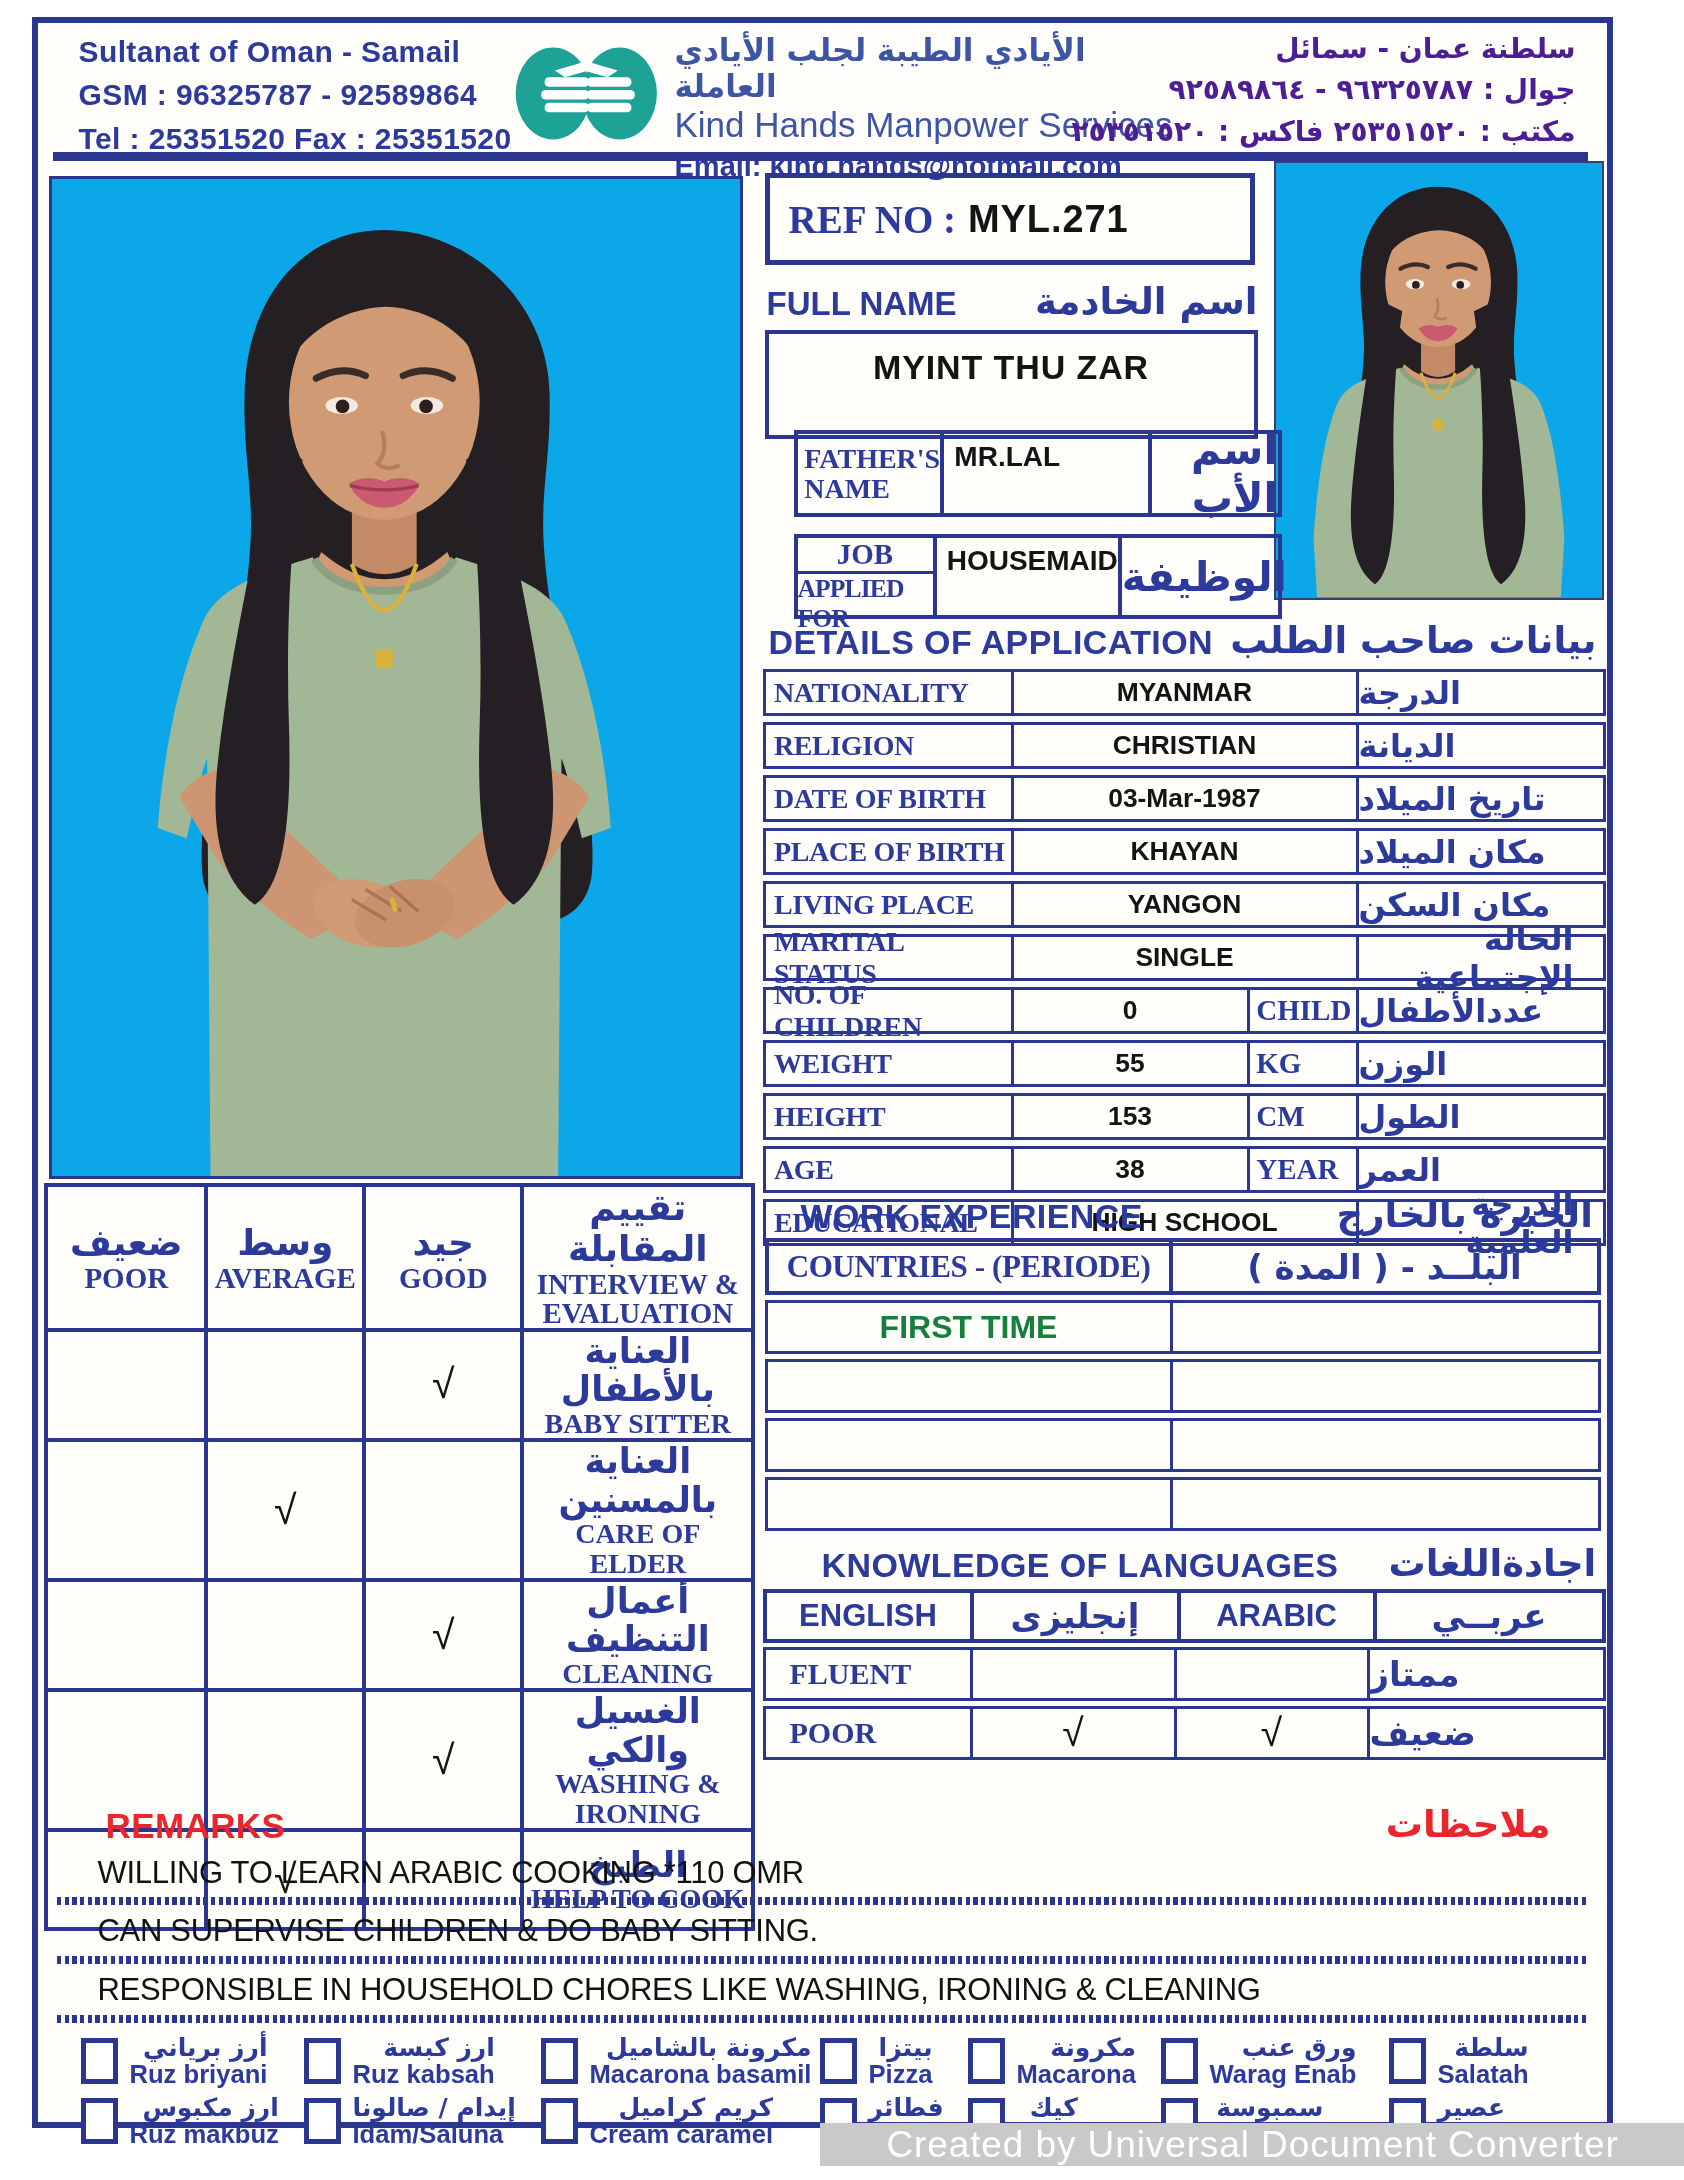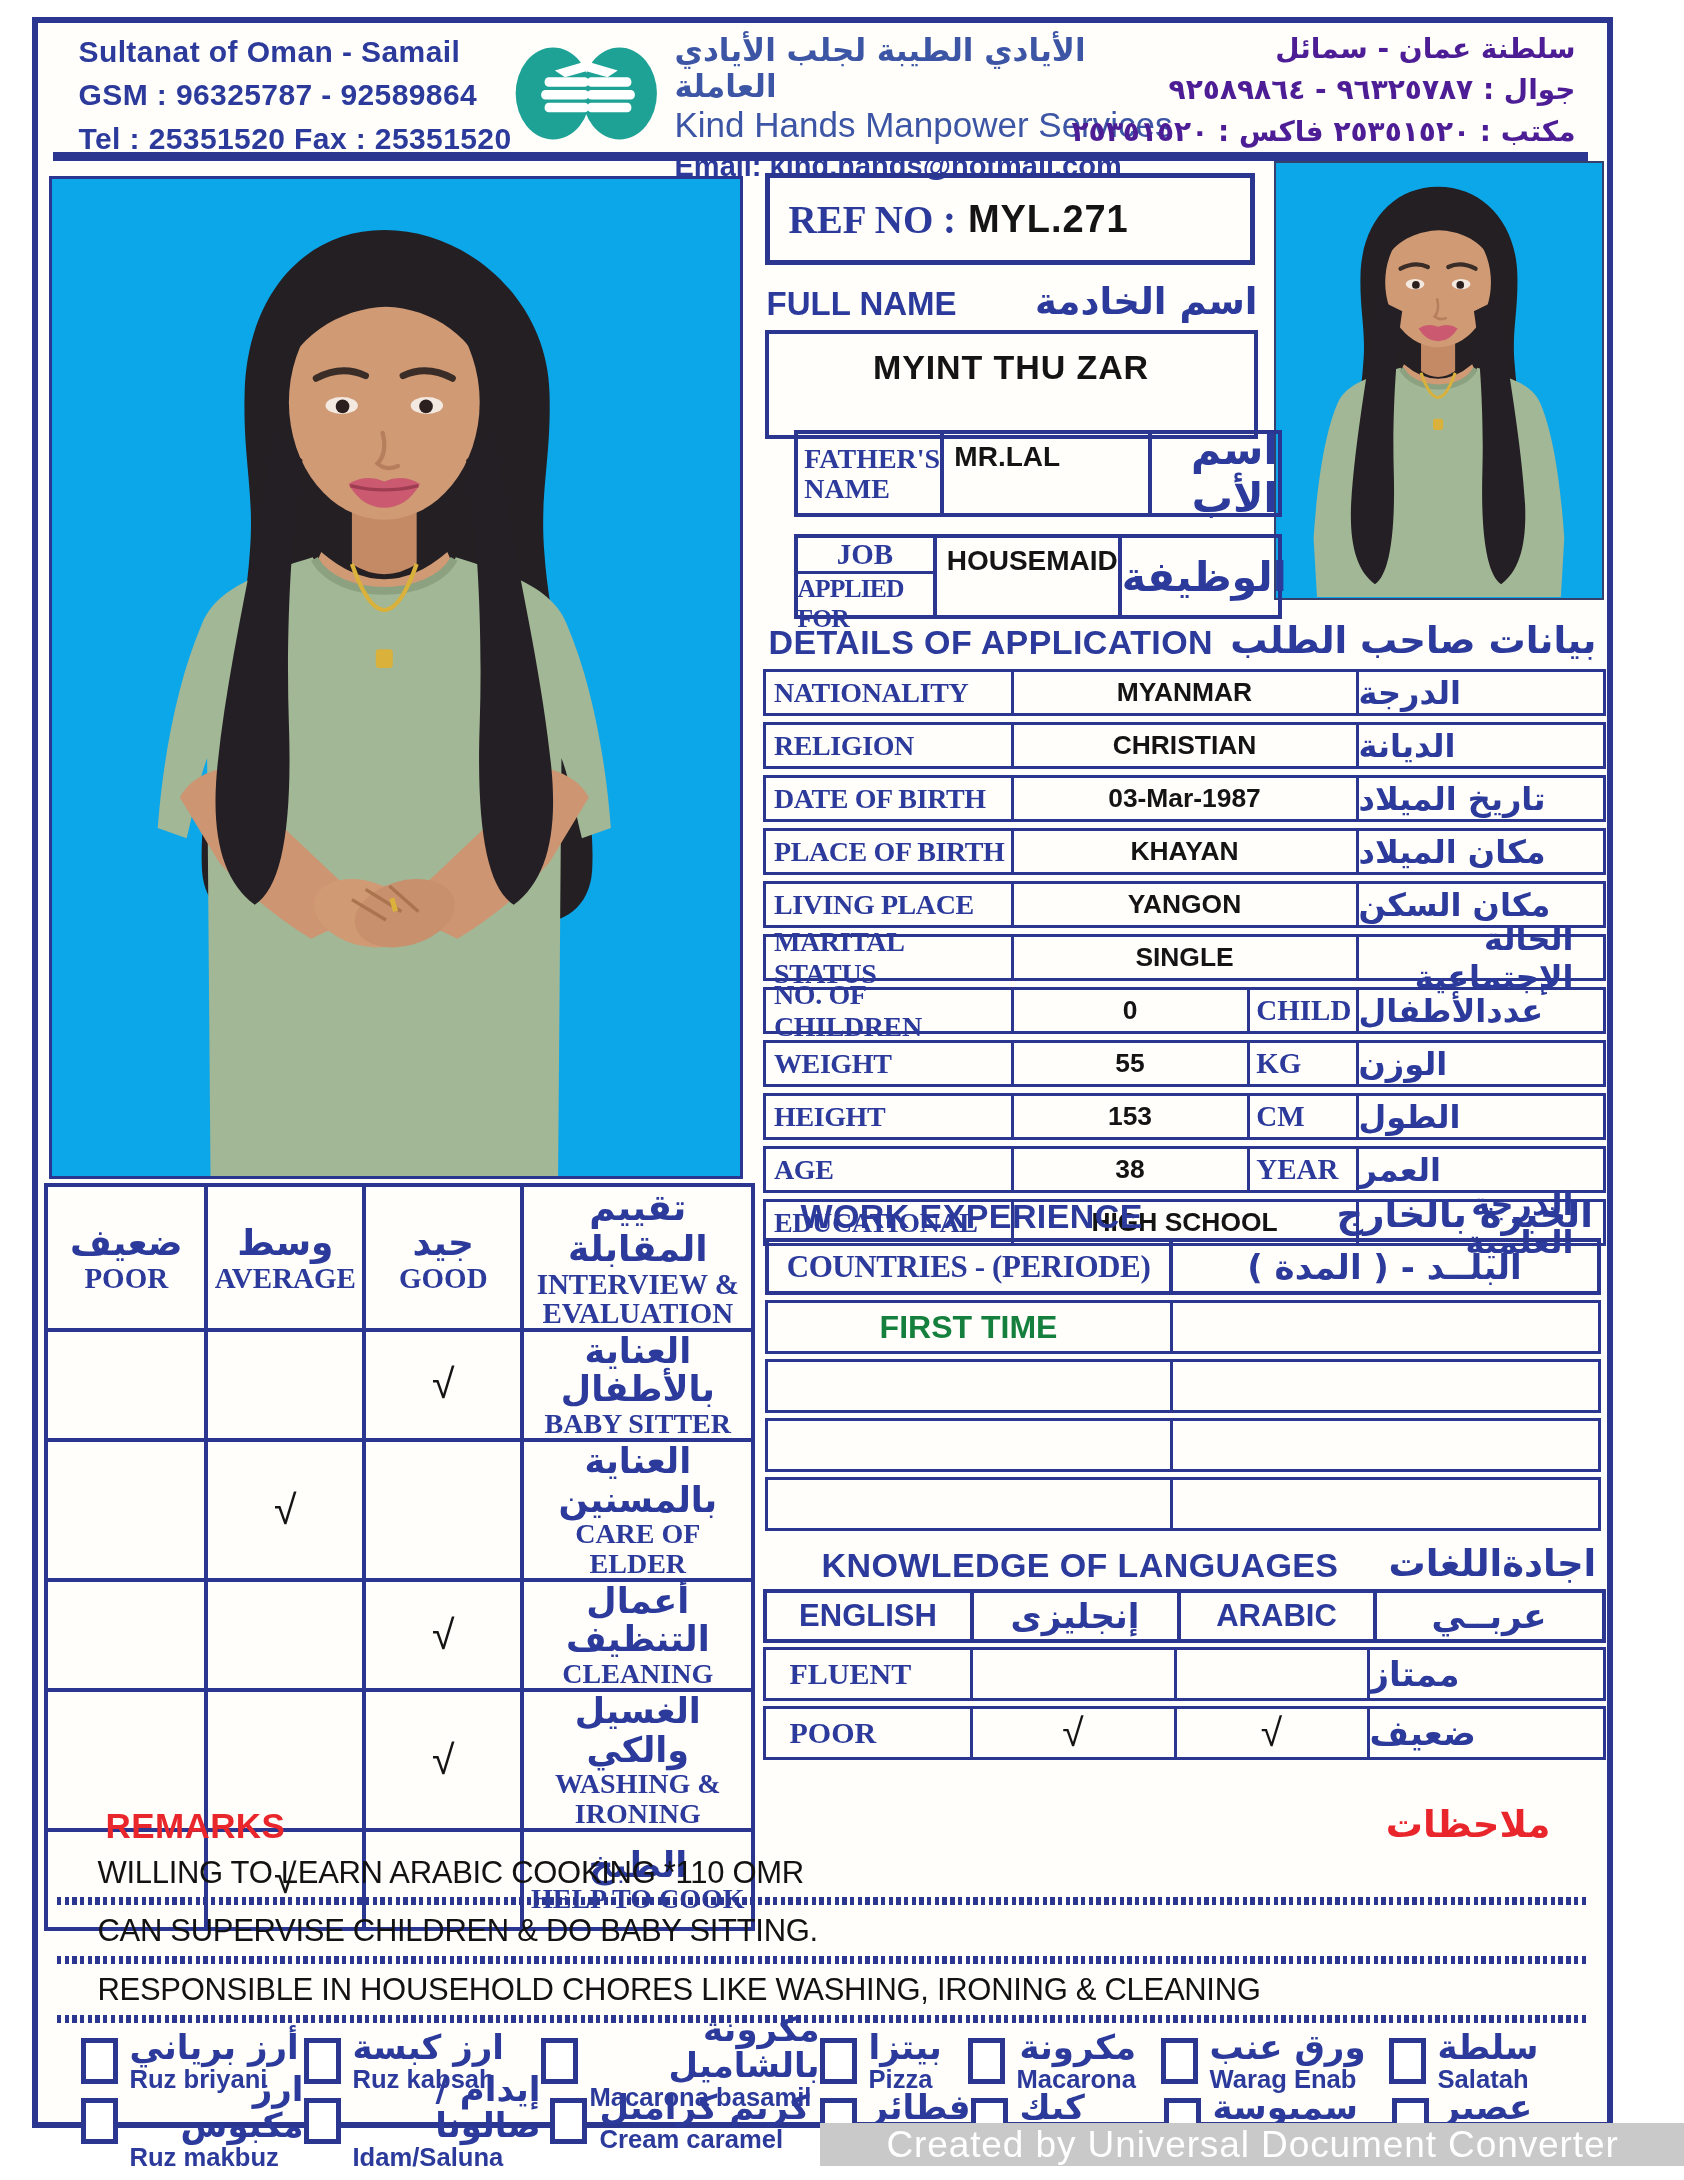--- a/index.html
+++ b/index.html
@@ -125,26 +125,26 @@
       padding:0 37px 0 49px;}
   .remarks-row .en{font-size:35px;font-weight:bold;color:#e8262b;letter-spacing:0.4px;}
   .remarks-row .arx{font-size:37px;font-weight:bold;color:#e8262b;}
   .remark-line{padding:8.5px 0 0 41px;font-size:31px;color:#121212;letter-spacing:-0.3px;}
   .dotline{height:7.7px;margin-top:6.8px;
       background:repeating-linear-gradient(90deg,#2b3691 0 4.3px,transparent 4.3px 7.7px);}
 
   .food-grid{margin-top:8.5px;padding-left:24px;}
   .food-row{display:flex;align-items:center;height:60px;}
   .food-cell{display:flex;align-items:center;}
-  .f1{flex:0 0 223px;} .f2{flex:0 0 237px;} .f3{flex:0 0 279px;justify-content:center;} .f4{flex:0 0 148px;}
+  .f1{flex:0 0 223px;} .f2{flex:0 0 237px;} .f3{flex:0 0 279px;} .f4{flex:0 0 148px;}
   .f5{flex:0 0 193px;} .f6{flex:0 0 228px;} .f7{flex:0 0 182px;}
   .foodbox{width:37px;height:46px;border:5.1px solid #2b3691;box-sizing:border-box;background:#fff;
       margin-right:12px;flex:0 0 37px;}
   .foodlbl{display:flex;flex-direction:column;line-height:1.05;}
-  .foodlbl .a{font-size:34px;font-weight:bold;color:#2b3a9b;}
+  .foodlbl .a{font-size:25px;font-weight:bold;color:#2b3a9b;}
   .foodlbl .e{font-size:25.6px;font-weight:bold;color:#2b3a9b;}
 
   .watermark{position:absolute;left:820px;top:2123px;width:865px;height:43px;background:#c9c9c9;
       display:flex;align-items:center;justify-content:center;}
   .watermark span{color:#ffffff;font-size:37px;letter-spacing:0.9px;white-space:nowrap;}
 </style>
 </head>
 <body>
 
 <div class="page">

